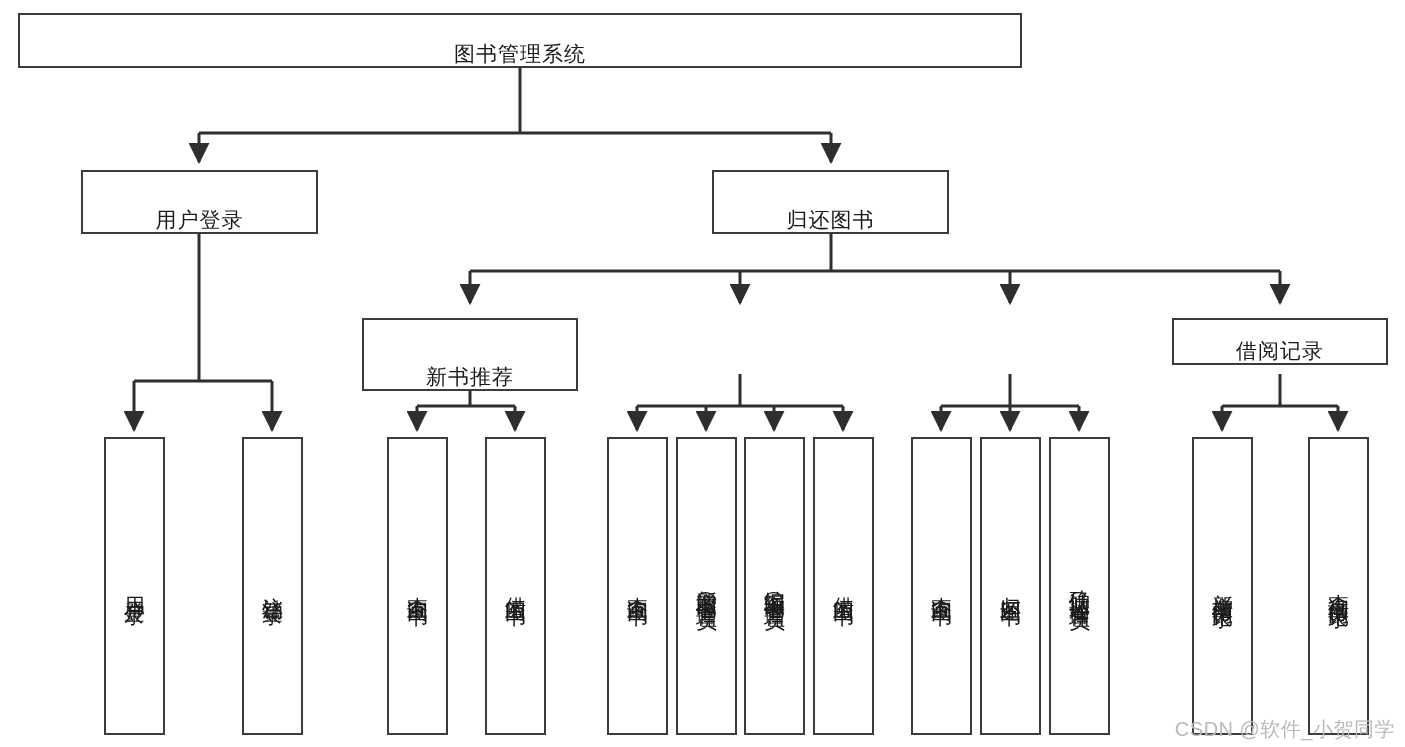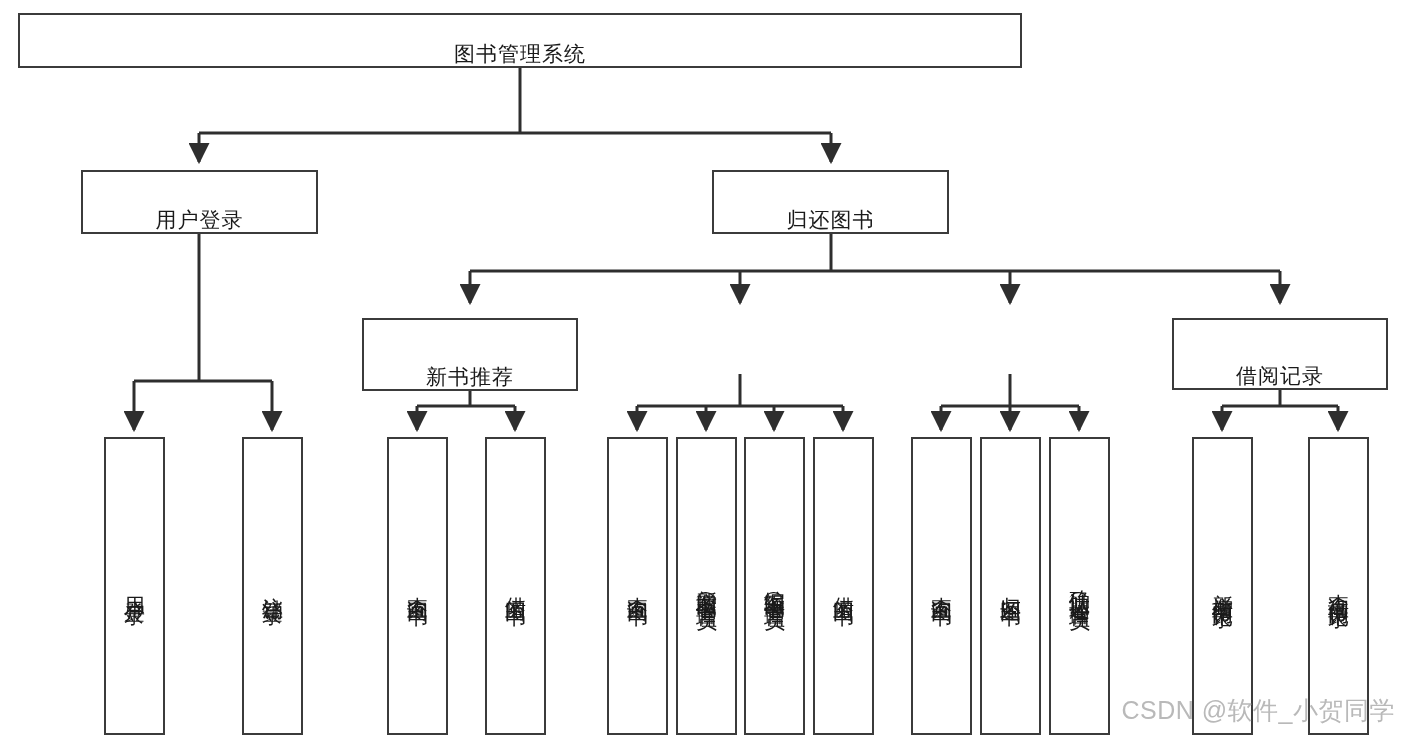--- a/index.html
+++ b/index.html
@@ -52,22 +52,22 @@
     position: absolute;
     left: 0;
     top: 0;
     width: 1405px;
     height: 747px;
     pointer-events: none;
   }
   .watermark {
     position: absolute;
     right: 10px;
-    bottom: 20px;
-    font-size: 25px;
+    bottom: 4px;
+    font-size: 20px;
     color: #b9b9b9;
     letter-spacing: 0.5px;
     white-space: nowrap;
     user-select: none;
   }
 </style>
 </head>
 <body>
 
 <div id="canvas">
@@ -129,21 +129,21 @@
   <div class="node horiz" style="left:81px; top:170px; width:237px; height:64px;">
     <span>用户登录</span>
   </div>
   <div class="node horiz" style="left:712px; top:170px; width:237px; height:64px;">
     <span>归还图书</span>
   </div>
 
   <div class="node horiz" style="left:362px; top:318px; width:216px; height:73px;">
     <span>新书推荐</span>
   </div>
-  <div class="node horiz" style="left:1172px; top:318px; width:216px; height:72px;">
+  <div class="node horiz" style="left:1172px; top:318px; width:216px; height:47px;">
     <span>借阅记录</span>
   </div>
 
   <div class="node vert" style="left:104px; top:437px; width:61px; height:298px;">
     <span class="vtext">用户登录</span>
   </div>
   <div class="node vert" style="left:242px; top:437px; width:61px; height:298px;">
     <span class="vtext">注销登录</span>
   </div>
 

